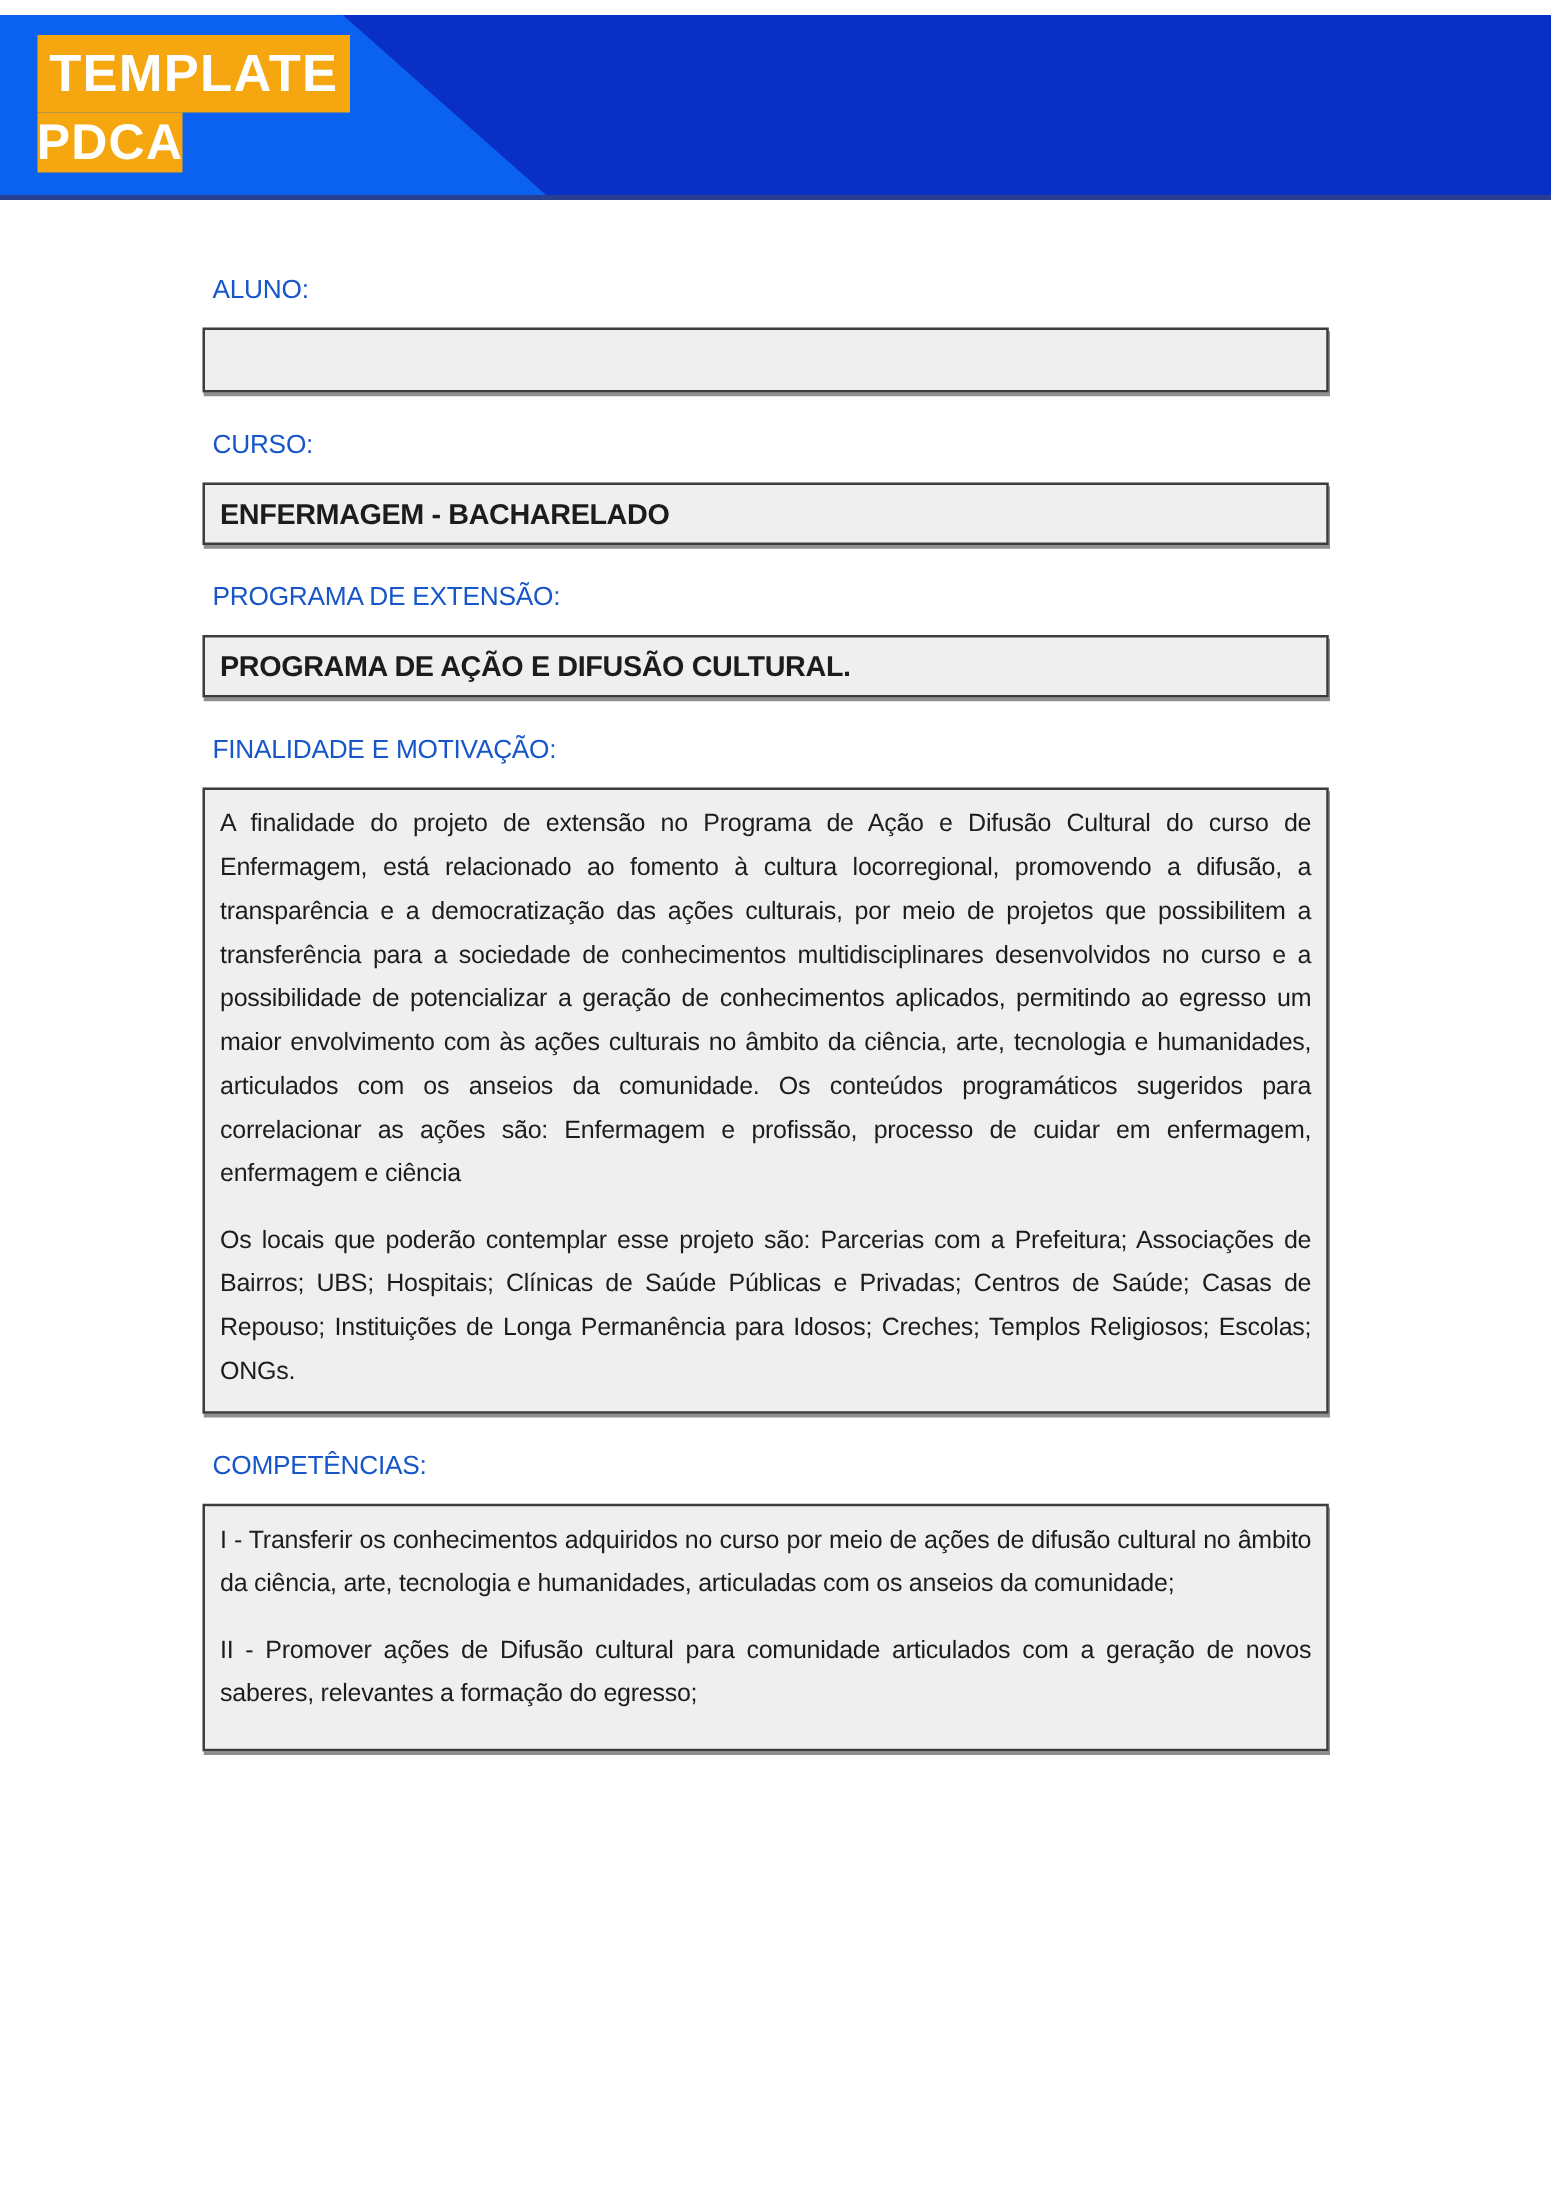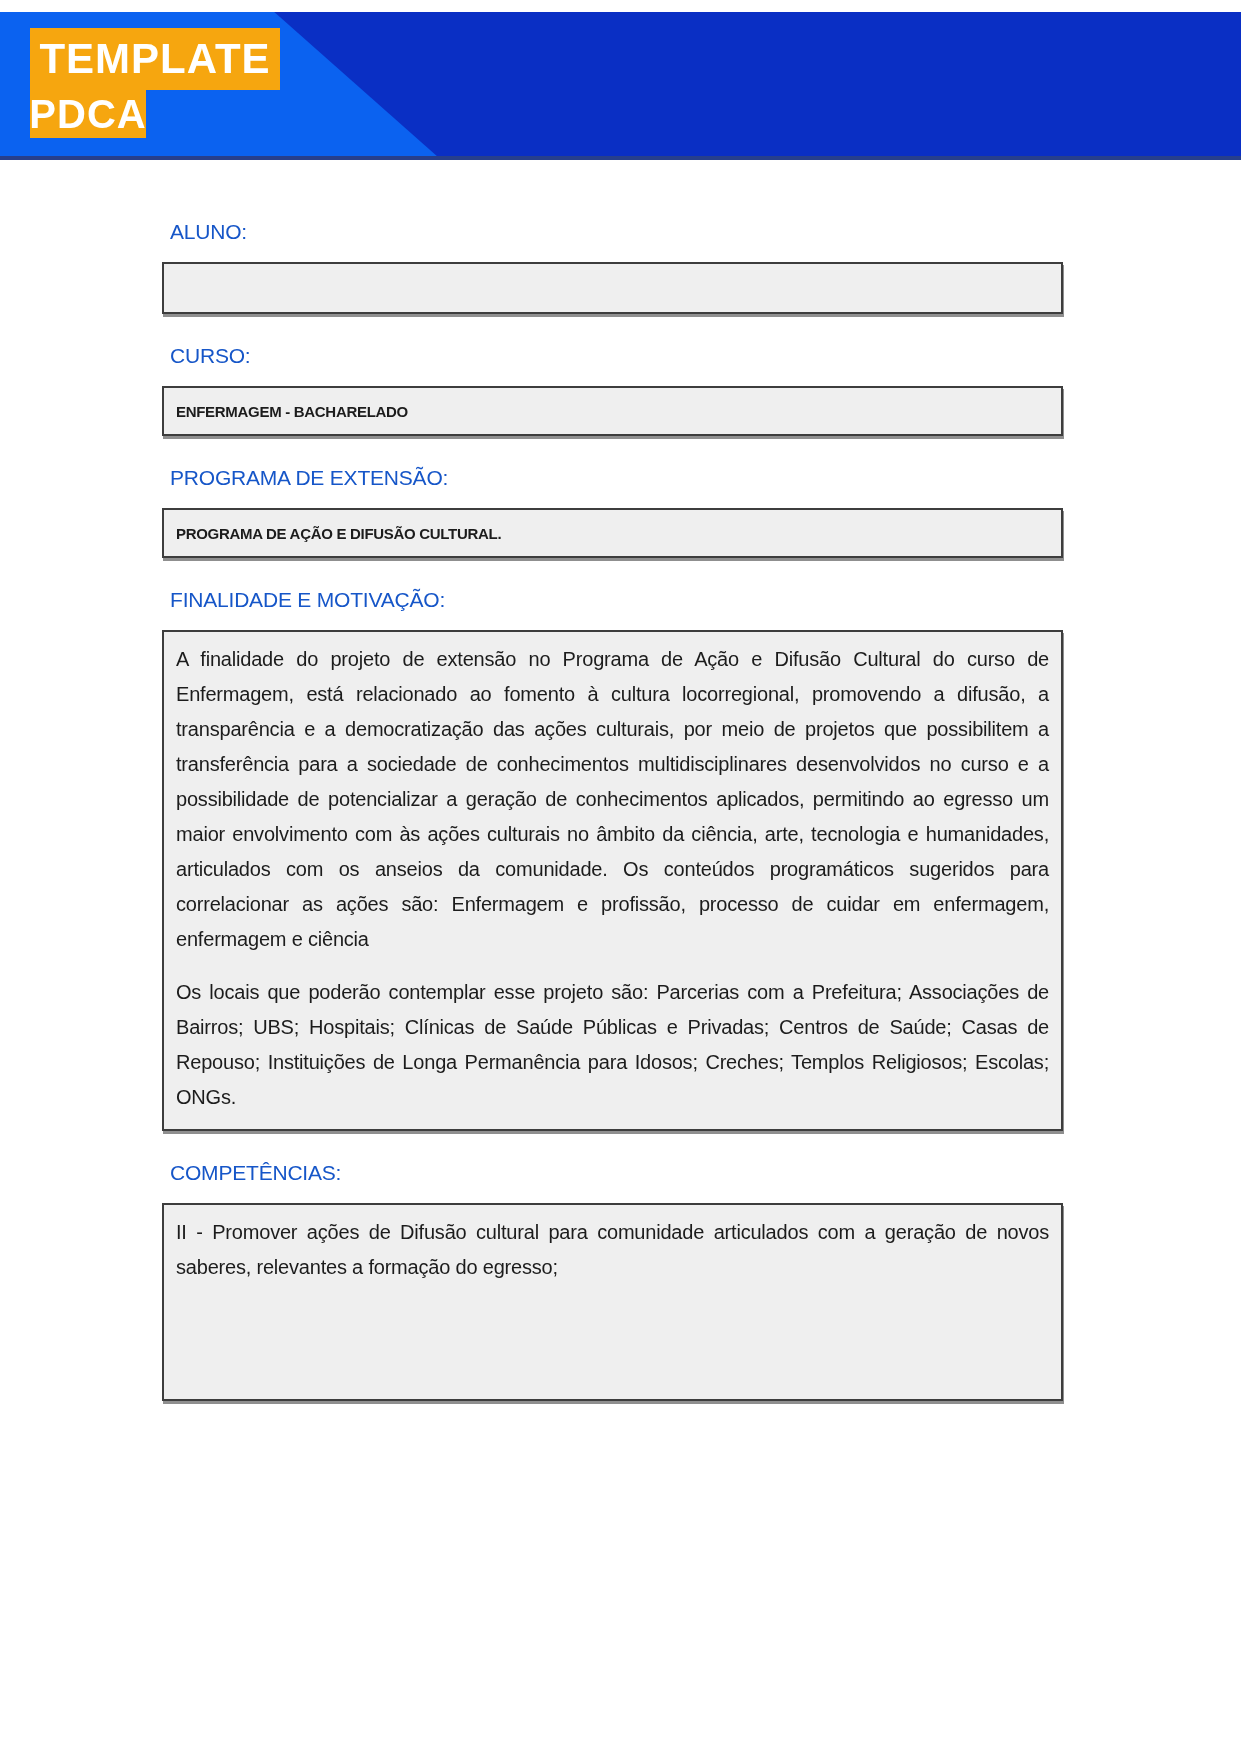--- a/index.html
+++ b/index.html
@@ -72,21 +72,21 @@
     background:var(--box-fill);
     border:2px solid var(--box-border);
     box-shadow:1px 3px 0 var(--box-shadow);
     color:var(--text);
   }
   .value-box{
     height:50px;
     display:flex;
     align-items:center;
     padding:0 12px;
-    font-size:15px;
+    font-size:23px;
     font-weight:700;
     letter-spacing:-0.3px;
   }
   .value-box.empty{height:52px;}
   .text-box{
     padding:10px 12px 14px 12px;
     font-size:20px;
     line-height:35px;
     text-align:justify;
     letter-spacing:-0.2px;
@@ -134,18 +134,19 @@
       <div class="field-label">FINALIDADE E MOTIVAÇÃO:</div>
       <div class="field-box text-box box-finalidade">
         <p>A finalidade do projeto de extensão no Programa de Ação e Difusão Cultural do curso de Enfermagem, está relacionado ao fomento à cultura locorregional, promovendo a difusão, a transparência e a democratização das ações culturais, por meio de projetos que possibilitem a transferência para a sociedade de conhecimentos multidisciplinares desenvolvidos no curso e a possibilidade de potencializar a geração de conhecimentos aplicados, permitindo ao egresso um maior envolvimento com às ações culturais no âmbito da ciência, arte, tecnologia e humanidades, articulados com os anseios da comunidade. Os conteúdos programáticos sugeridos para correlacionar as ações são: Enfermagem e profissão, processo de cuidar em enfermagem, enfermagem e ciência</p>
         <p>Os locais que poderão contemplar esse projeto são: Parcerias com a Prefeitura; Associações de Bairros; UBS; Hospitais; Clínicas de Saúde Públicas e Privadas; Centros de Saúde; Casas de Repouso; Instituições de Longa Permanência para Idosos; Creches; Templos Religiosos; Escolas; ONGs.</p>
       </div>
     </div>
 
     <div class="section">
       <div class="field-label">COMPETÊNCIAS:</div>
       <div class="field-box text-box box-competencias">
+        <p>I - Transferir os conhecimentos adquiridos no curso por meio de ações de difusão cultural no âmbito da ciência, arte, tecnologia e humanidades, articuladas com os anseios da comunidade;</p>
         <p>II - Promover ações de Difusão cultural para comunidade articulados com a geração de novos saberes, relevantes a formação do egresso;</p>
       </div>
     </div>
 
   </div>
 </div>
 
 </body></html>

